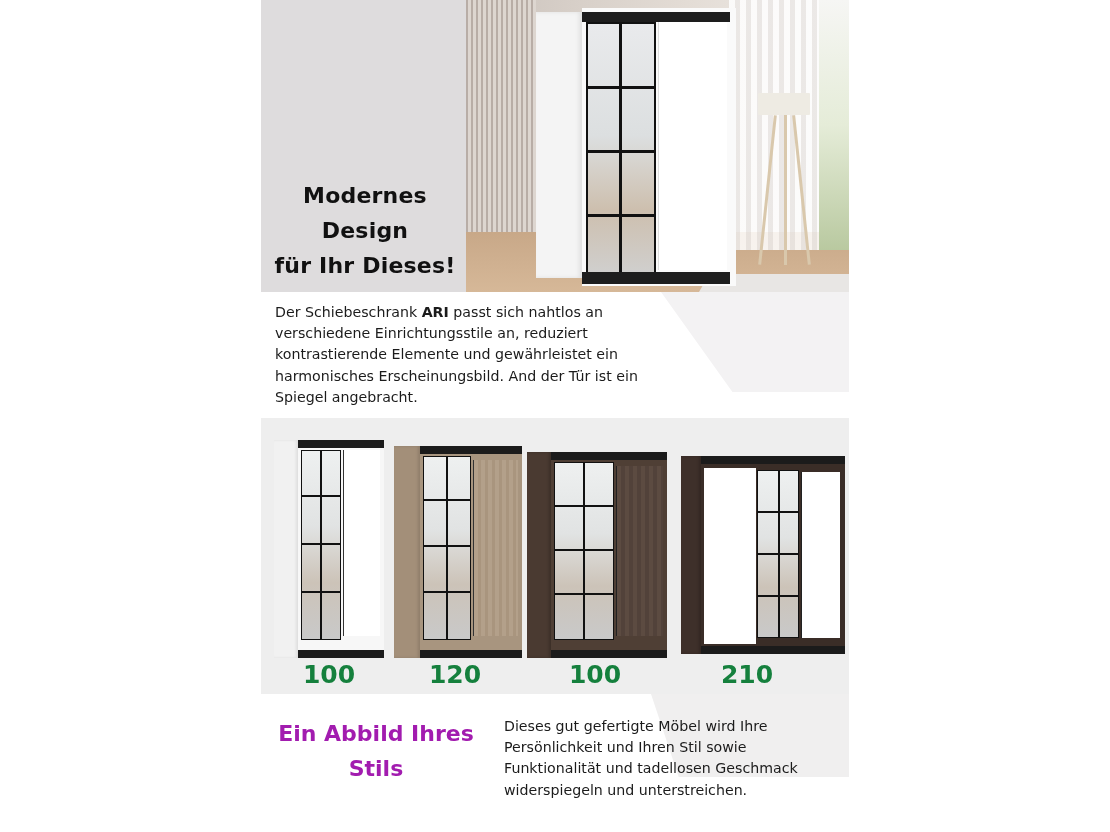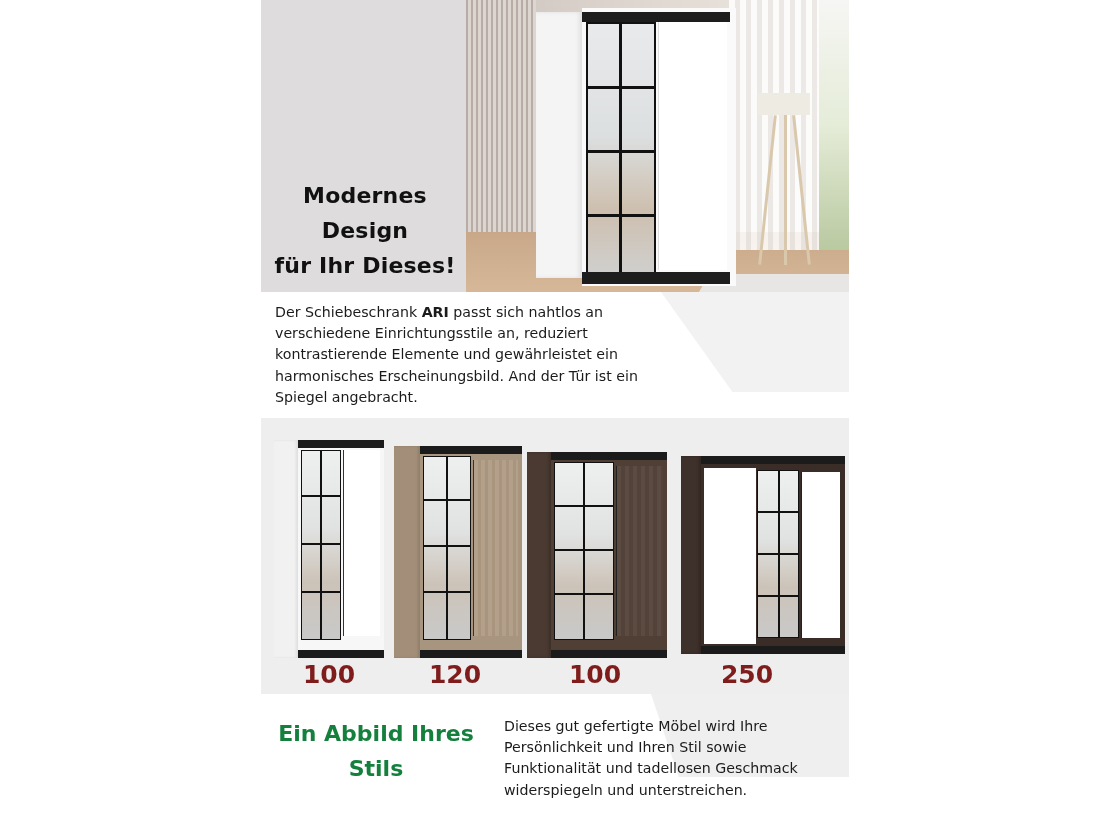--- a/index.html
+++ b/index.html
@@ -45,26 +45,26 @@
   .wd { position:absolute; }
   .wd .side { position:absolute; left:0; top:0; height:100%; }
   .wd .face { position:absolute; top:0; height:100%; }
   .wd .topbar { position:absolute; left:0; right:0; top:0; height:8px; background:#1b1b1b; }
   .wd .basebar { position:absolute; left:0; right:0; bottom:0; height:8px; background:#1b1b1b; }
   .wd .mir { position:absolute; background: linear-gradient(180deg,#eef0f0 0%,#e1e3e3 40%,#ccc3b8 70%,#c9c9c9 100%); border:1.5px solid #111; box-sizing:border-box; }
   .wd .mir .vb { position:absolute; top:0; height:100%; width:2px; background:#111; }
   .wd .mir .hb { position:absolute; left:0; width:100%; height:2px; background:#111; }
   .wd .pl { position:absolute; }
 
-  .size-label { position:absolute; top:242px; font-weight:bold; font-size:25px; color:#7f1d1d; text-align:center; width:80px; }
+  .size-label { position:absolute; top:242px; font-weight:bold; font-size:25px; color:#15803d; text-align:center; width:80px; }
 
   
   .diag-2 { position:absolute; left:390px; top:694px; width:198px; height:83px; background:#f0efef;
     clip-path: polygon(0 0, 100% 0, 100% 100%, 14% 100%); }
-  .bottom-title { position:absolute; left:0; top:716px; width:230px; text-align:center; font-weight:bold; font-size:22px; line-height:35px; color:#15803d; }
+  .bottom-title { position:absolute; left:0; top:716px; width:230px; text-align:center; font-weight:bold; font-size:22px; line-height:35px; color:#a21caf; }
   .bottom-text { position:absolute; left:243px; top:716px; width:320px; font-size:14.2px; line-height:21.2px; color:#1b1b1b; }
 </style>
 </head>
 <body>
 
 <div class="page">
 
   <div class="hero">
     <div class="hero-photo">
       <div class="slats"></div>
@@ -158,21 +158,21 @@
         <div class="mir" style="left:56px; top:14px; width:42px; height:168px;">
           <div class="vb" style="left:20px;"></div>
           <div class="hb" style="top:40px;"></div>
           <div class="hb" style="top:82px;"></div>
           <div class="hb" style="top:124px;"></div>
         </div>
         <div class="pl" style="left:100px; top:16px; width:38px; height:166px; background:#ffffff; border-left:1px solid #222;"></div>
         <div class="basebar"></div>
       </div>
     </div>
-    <div class="size-label" style="left:446px;">250</div>
+    <div class="size-label" style="left:446px;">210</div>
   </div>
 
   <div class="diag-2"></div>
   <div class="bottom-title">
     <div>Ein Abbild Ihres</div>
     <div>Stils</div>
   </div>
   <div class="bottom-text">Dieses gut gefertigte Möbel wird Ihre Persönlichkeit und Ihren Stil sowie Funktionalität und tadellosen Geschmack widerspiegeln und unterstreichen.</div>
 
 </div>

